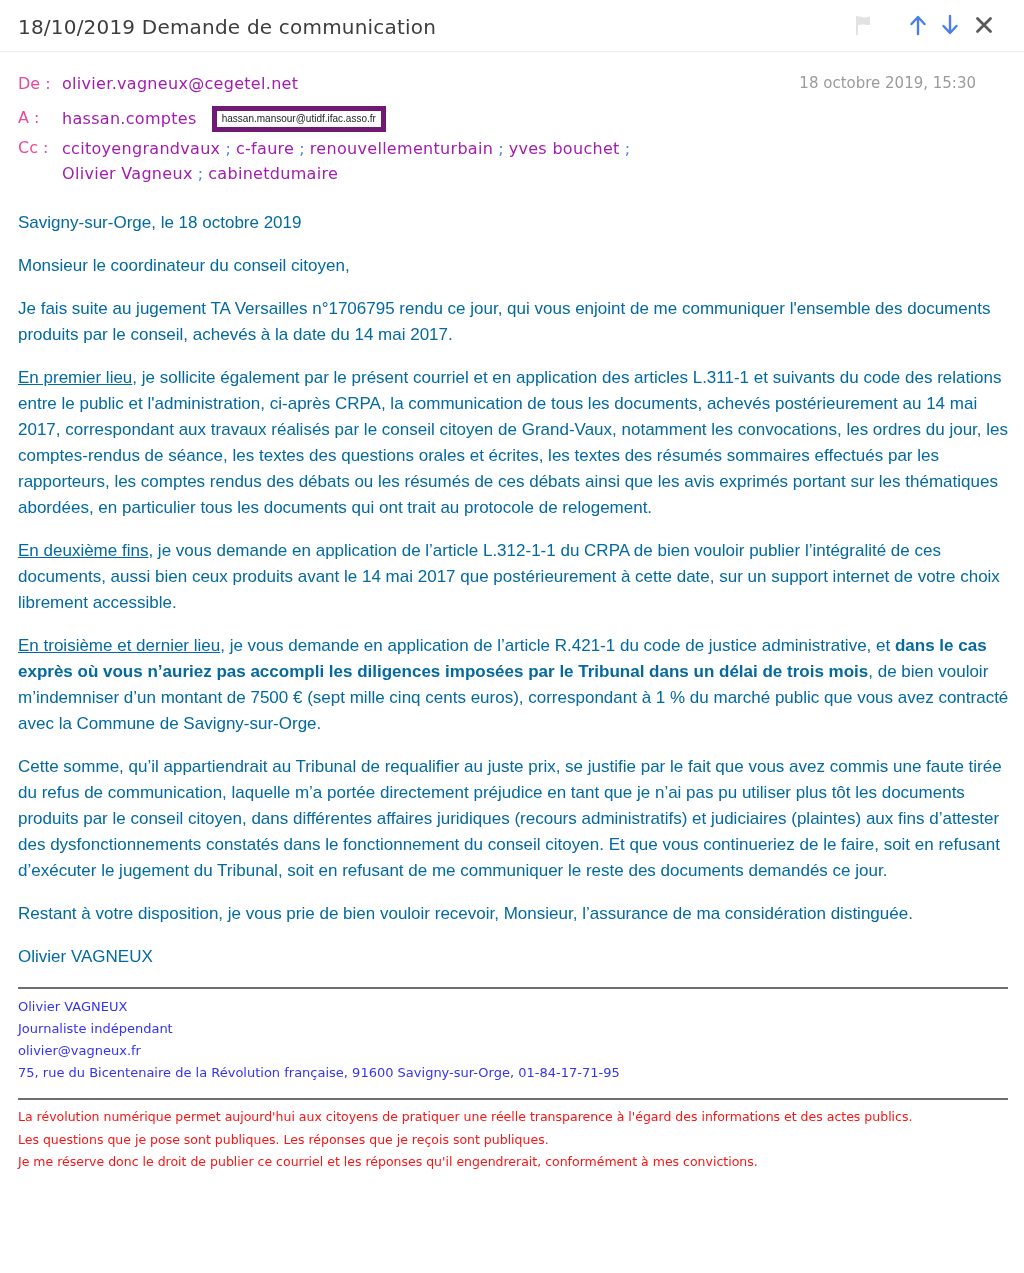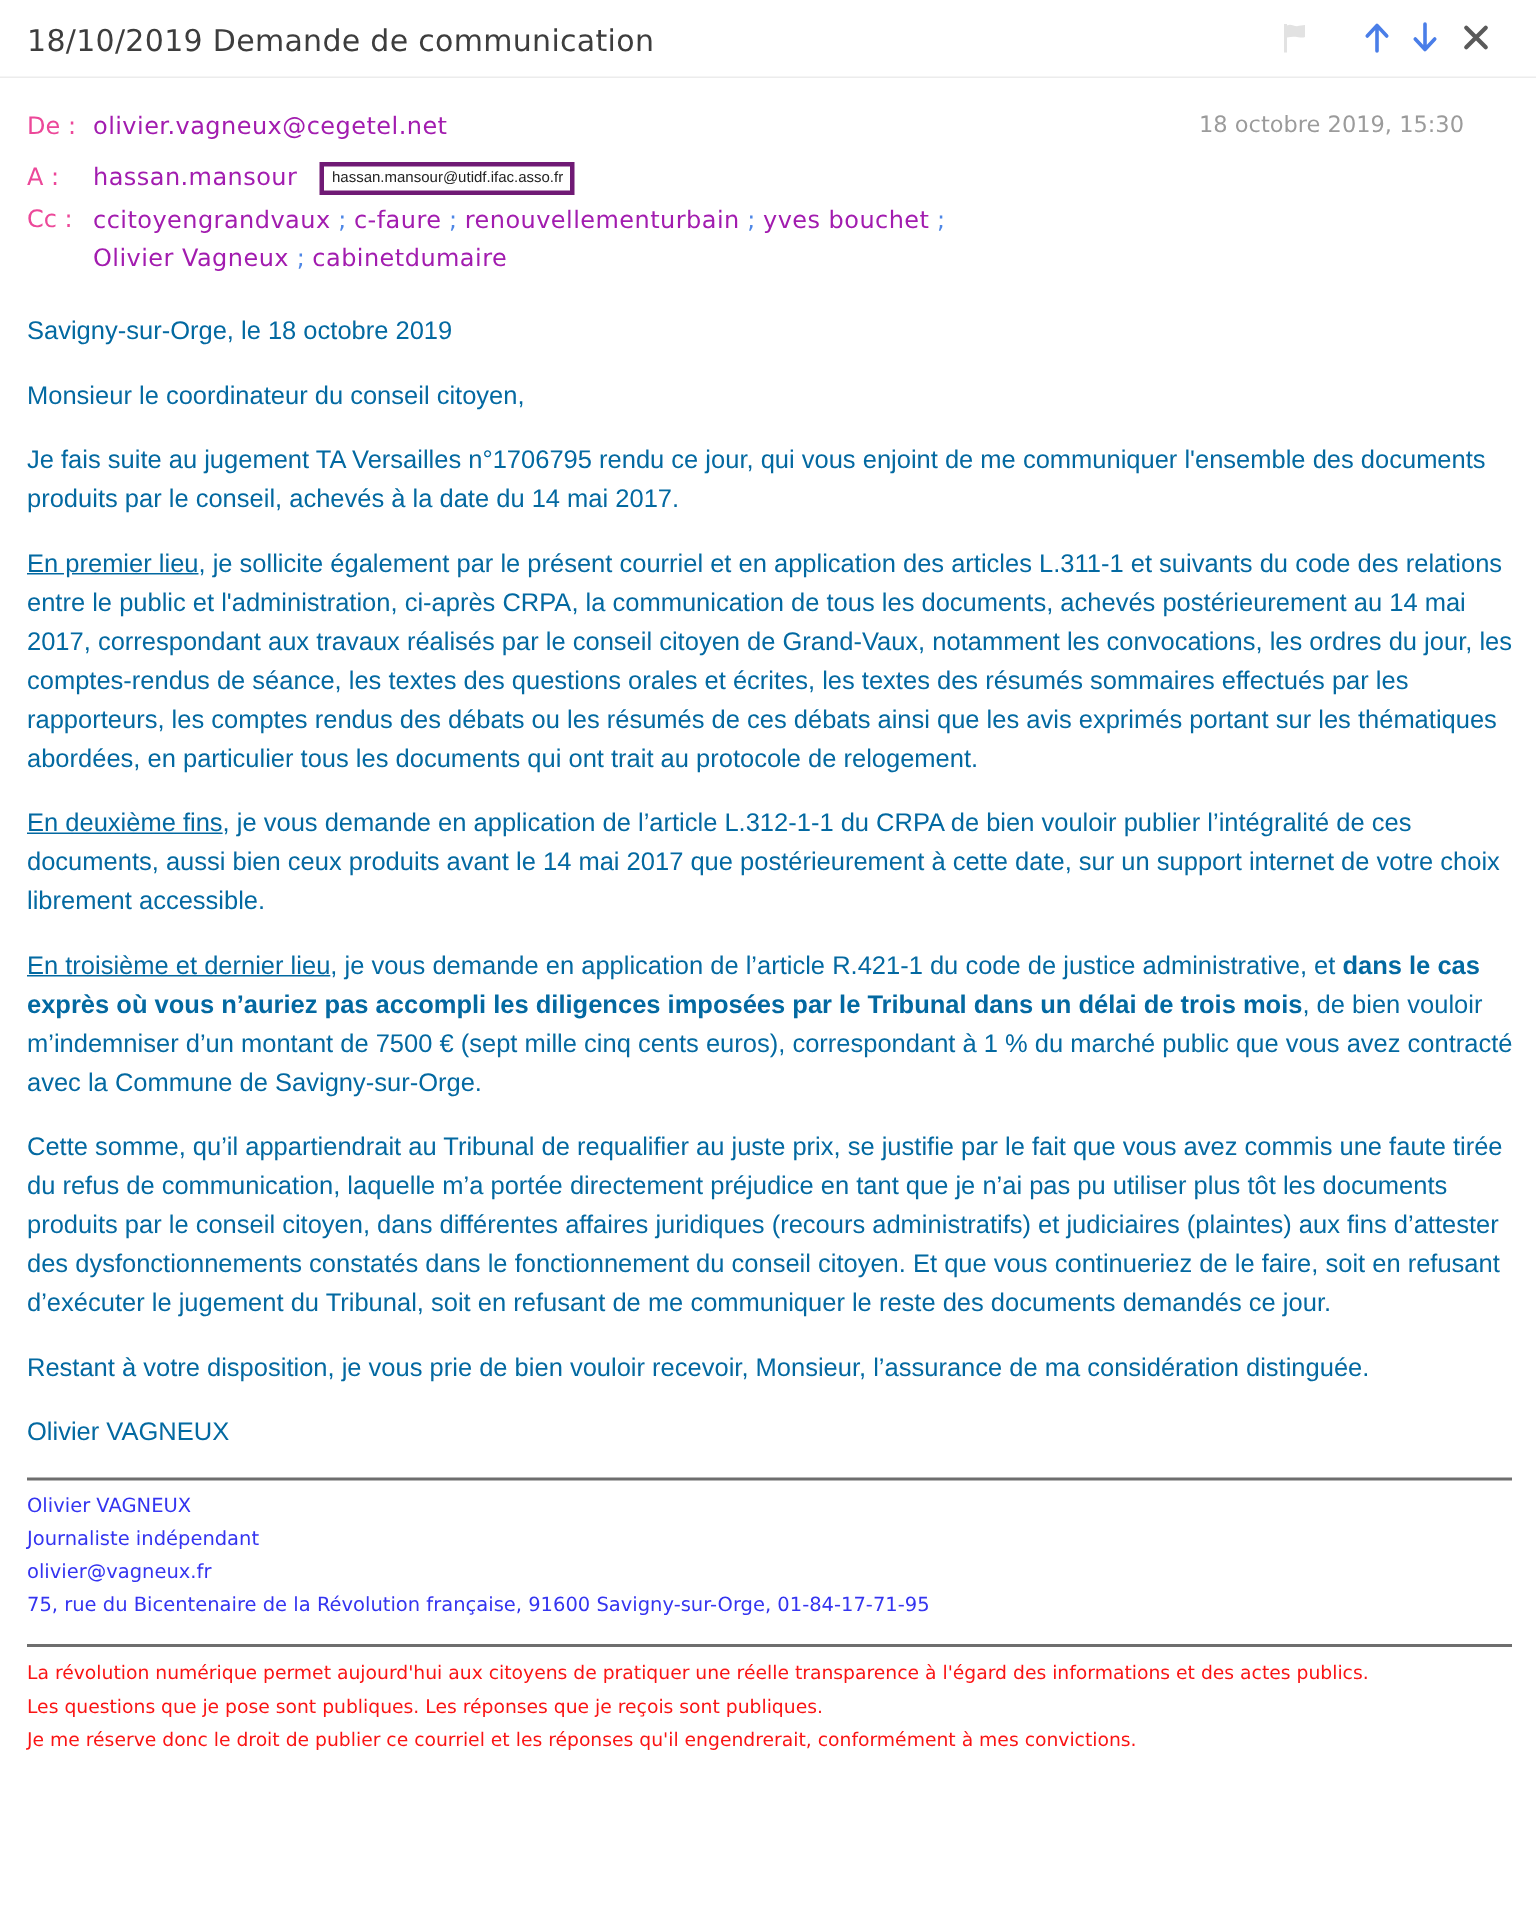--- a/index.html
+++ b/index.html
@@ -67,21 +67,21 @@
     letter-spacing: 0.3px;
   }
   .date {
     margin-left: auto;
     color: #9b9b9b;
     font-size: 15px;
     line-height: 23px;
   }
   .chip {
     display: inline-block;
-    border: 3px solid #701a75;
+    border: 5px solid #701a75;
     background: #ffffff;
     font-family: "Liberation Sans", sans-serif;
     font-size: 10px;
     color: #222222;
     line-height: 13px;
     padding: 1px 5px 2px 5px;
     margin-left: 10px;
     vertical-align: 2px;
     white-space: nowrap;
   }
@@ -168,21 +168,21 @@
 
 <div class="meta">
   <div class="meta-row row-from">
     <span class="meta-label">De :</span>
     <a class="mlink" href="#">olivier.vagneux@cegetel.net</a>
     <span class="date">18 octobre 2019, 15:30</span>
   </div>
   <div class="meta-row row-to">
     <span class="meta-label">A :</span>
     <span>
-      <a class="mlink" href="#">hassan.mansour</a>
+      <a class="mlink" href="#">hassan.comptes</a>
       <span class="chip">hassan.mansour@utidf.ifac.asso.fr</span>
     </span>
   </div>
   <div class="meta-row row-cc">
     <span class="meta-label">Cc :</span>
     <span class="cc-list"><a class="mlink" href="#">ccitoyengrandvaux</a><span class="cc-sep">&nbsp;; </span><a class="mlink" href="#">c-faure</a><span class="cc-sep">&nbsp;; </span><a class="mlink" href="#">renouvellementurbain</a><span class="cc-sep">&nbsp;; </span><a class="mlink" href="#">yves bouchet</a><span class="cc-sep">&nbsp;; </span><br><a class="mlink" href="#">Olivier Vagneux</a><span class="cc-sep">&nbsp;; </span><a class="mlink" href="#">cabinetdumaire</a></span>
   </div>
 </div>
 
 <div class="letter">

